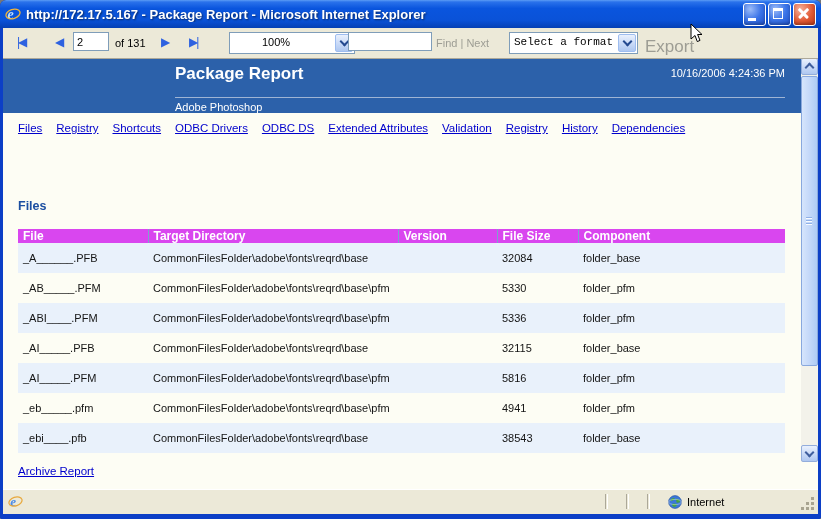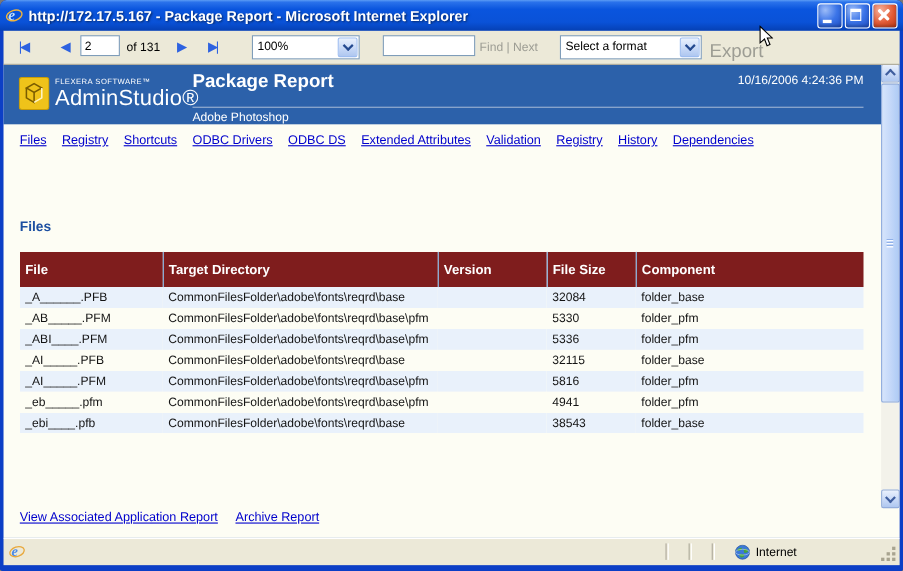--- a/index.html
+++ b/index.html
@@ -32,43 +32,43 @@
   .tb-first{left:14px;top:7px;} .tb-prev{left:52px;top:7px;}
   .tb-next{left:158px;top:7px;} .tb-last{left:186px;top:7px;}
   .tb-input{border:1px solid #7F9DB9;background:#fff;font-size:11px;font-family:"Liberation Sans",sans-serif;padding:1px 3px;}
   .page-input{left:70px;top:4px;width:28px;height:15px;}
   .of-label{left:112px;top:9px;font-size:11px;color:#000;}
   .combo{display:flex;background:#fff;border:1px solid #7F9DB9;align-items:stretch;}
   .combo .val{flex:1;font-size:11px;padding:3px 4px;white-space:nowrap;overflow:hidden;}
   .combo .arrowbtn{width:16px;margin:1px;border:1px solid #9EBDF0;border-radius:2px;
     background:linear-gradient(180deg,#EAF1FD 0%,#C8D9F7 55%,#AFC7F0 100%);display:flex;align-items:center;justify-content:center;}
   .chev-dn{width:5px;height:5px;border-right:2px solid #24498F;border-bottom:2px solid #24498F;transform:rotate(45deg);margin-top:-3px;}
-  .zoom-combo{left:226px;top:4px;width:96px;height:20px;}
+  .zoom-combo{left:226px;top:4px;width:96px;height:20px;padding-left:28px;}
   .find-input{left:345px;top:4px;width:76px;height:15px;}
   .findnext{left:433px;top:9px;font-size:11px;color:#9D9D94;}
-  .format-combo{left:506px;top:4px;width:127px;height:20px;}
+  .format-combo{left:506px;top:4px;width:127px;height:20px;font-family:Liberation Mono, monospace;}
   .export-label{left:642px;top:9px;font-size:17px;color:#9D9D94;}
   
   .content{position:absolute;top:58px;left:3px;right:3px;height:431px;background:#FDFDF4;overflow:hidden;}
   .band{position:absolute;top:0;left:0;right:0;height:55px;background:#2C61AA;color:#fff;}
   .logo{position:absolute;left:14px;top:12px;display:flex;gap:5px;align-items:center;}
   .logo-txt .small{font-size:7px;letter-spacing:.4px;line-height:9px;}
   .logo-txt .name{font-size:20px;line-height:21px;letter-spacing:.2px;}
   .report-title{position:absolute;left:172px;top:6px;font-size:17px;font-weight:bold;}
   .band-rule{position:absolute;left:172px;right:33px;top:39px;height:1px;background:#9FB4D4;}
   .band-subtitle{position:absolute;left:172px;top:43px;font-size:11px;}
   .band-time{position:absolute;right:33px;top:9px;font-size:11px;}
   .nav{position:absolute;top:55px;left:0;right:0;height:30px;display:flex;align-items:center;gap:14px;padding-left:15px;font-size:11.5px;}
   a.link{color:#0000CC;text-decoration:underline;cursor:pointer;white-space:nowrap;}
   .section-title{position:absolute;left:15px;top:141px;font-size:12.5px;font-weight:bold;color:#1C4FA1;}
   table.files{position:absolute;left:15px;top:171px;width:767px;border-collapse:collapse;font-size:11px;table-layout:fixed;}
-  table.files th{background:#7f1d1d;color:#fff;text-align:left;font-size:12px;height:32px;padding:0 5px;
+  table.files th{background:#d946ef;color:#fff;text-align:left;font-size:12px;height:14px;padding:0 5px;
     border-left:1px solid #7FA0CC;white-space:nowrap;overflow:hidden;}
   table.files th:first-child{border-left:none;}
-  table.files td{height:19px;padding:0 5px;color:#141414;white-space:nowrap;overflow:hidden;}
+  table.files td{height:30px;padding:0 5px;color:#141414;white-space:nowrap;overflow:hidden;}
   table.files tbody tr:nth-child(odd){background:#E9F1FB;}
   table.files tbody tr:nth-child(even){background:#FDFDF4;}
   table.files .num{}
   .footer-links{position:absolute;left:15px;top:407px;display:flex;gap:16px;font-size:11.5px;}
   
   .scrollbar{position:absolute;right:0;top:0;width:17px;height:404px;background:#F3F2EA;}
   .sb-btn{position:absolute;left:0;width:15px;height:15px;border:1px solid #93ADDC;border-radius:2px;
     background:linear-gradient(180deg,#EAF1FD 0%,#C8D9F7 55%,#AFC7F0 100%);display:flex;align-items:center;justify-content:center;}
   .sb-up{top:0;} .sb-down{bottom:0;}
   .chev-up{width:5px;height:5px;border-left:2px solid #3F5E9E;border-top:2px solid #3F5E9E;transform:rotate(45deg);margin-top:2px;}
@@ -134,34 +134,20 @@
       <span class="arrowbtn">
           <span class="chev-dn"></span>
         </span>
     </div>
     <span class="export-label">Export</span>
   </div>
 
   <div class="content">
 
     <div class="band">
-      <div class="logo">
-        <span style="display:flex;">
-          <svg width="28" height="30" viewBox="0 0 28 30">
-            <rect x="0.5" y="0.5" width="27" height="29" rx="2.5" fill="#EFC31A" stroke="#C79C08"></rect>
-            <path d="M14 6 L21 10 L14 14 L7 10 Z" fill="none" stroke="#7A5C00" stroke-width="1.4"></path>
-            <path d="M7 10 L7 19 L14 23 L14 14" fill="none" stroke="#7A5C00" stroke-width="1.4"></path>
-            <path d="M21 10 L21 19 L14 23" fill="none" stroke="#FFF3C0" stroke-width="1.4"></path>
-          </svg>
-        </span>
-        <div class="logo-txt">
-          <div class="small">FLEXERA SOFTWARE™</div>
-          <div class="name">AdminStudio®</div>
-        </div>
-      </div>
       <div class="report-title">Package Report</div>
       <div class="band-rule"></div>
       <div class="band-subtitle">Adobe Photoshop</div>
       <div class="band-time">10/16/2006 4:24:36 PM</div>
     </div>
 
     <div class="nav" id="nav-links">
         <a class="link">Files</a>
         <a class="link">Registry</a>
         <a class="link">Shortcuts</a>
@@ -240,21 +226,20 @@
             <td>_ebi____.pfb</td>
             <td>CommonFilesFolder\adobe\fonts\reqrd\base</td>
             <td></td>
             <td class="num">38543</td>
             <td>folder_base</td>
           </tr>
         </tbody>
     </table>
 
     <div class="footer-links" id="footer-links">
-        <a class="link">View Associated Application Report</a>
         <a class="link">Archive Report</a>
       </div>
 
     <div class="scrollbar">
       <div class="sb-btn sb-up">
           <span class="chev-up"></span>
         </div>
       <div class="sb-thumb"></div>
       <div class="sb-btn sb-down">
           <span class="sb-chev-dn"></span>

